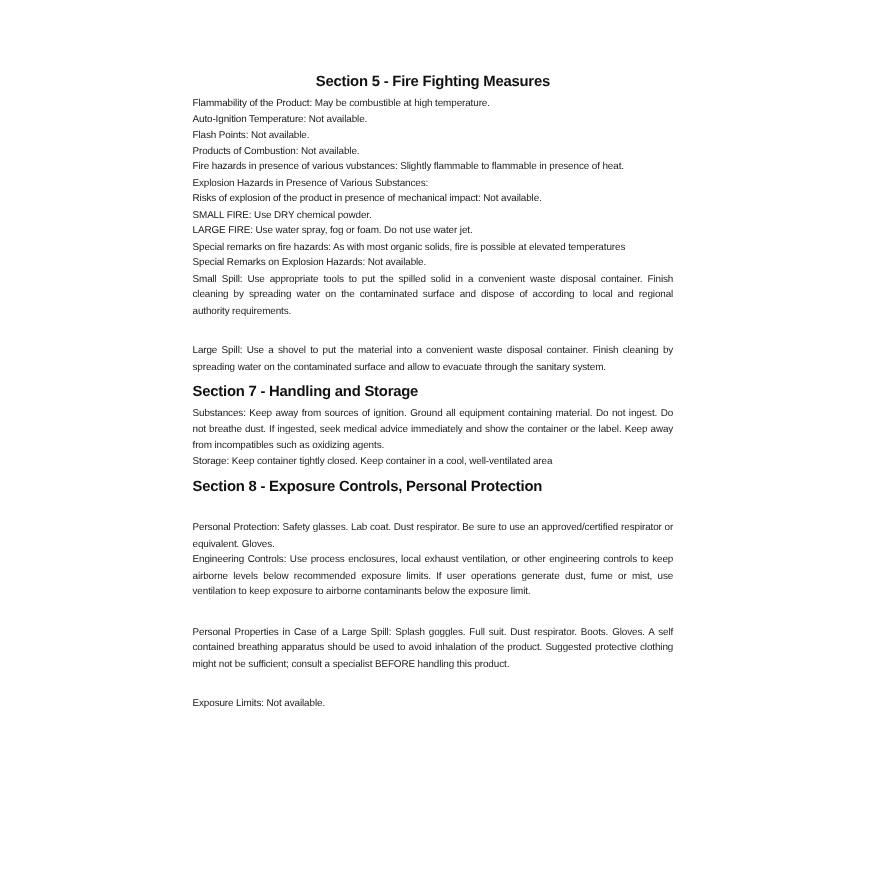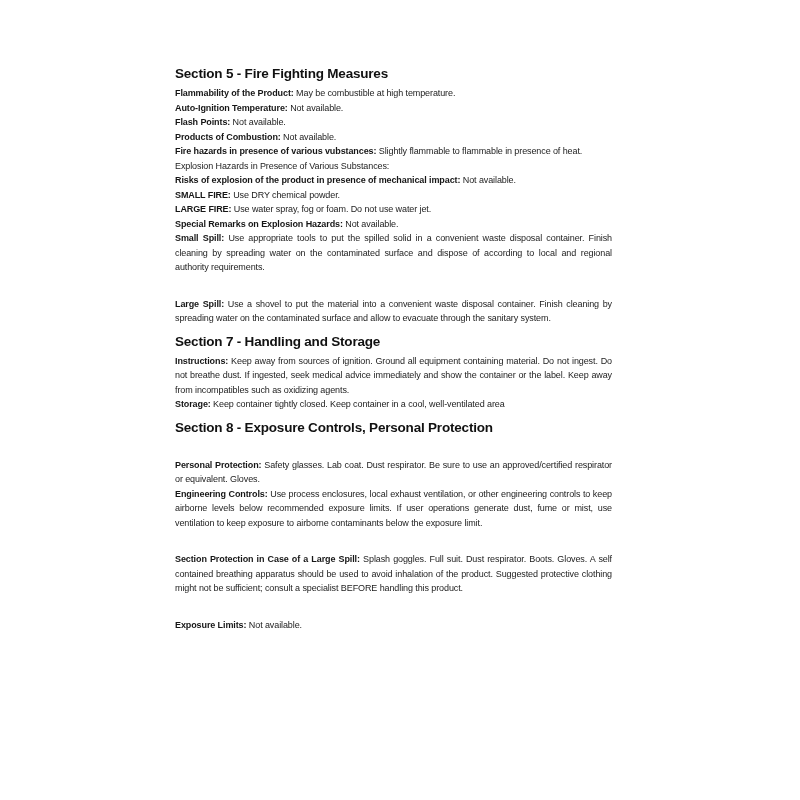--- a/index.html
+++ b/index.html
@@ -27,61 +27,63 @@
   .doc h2 {
     font-size: 13.5px;
     line-height: 16px;
     font-weight: bold;
     color: #111;
     letter-spacing: -0.2px;
     margin: 8px 0 4px 0;
   }
   .doc section:first-child h2 {
     margin-top: 0;
+    text-align: center;
   }
   .doc p {
     margin: 0;
   }
   .doc p.para {
     text-align: justify;
   }
   .doc p.gap {
     margin-top: 22px;
   }
   .doc b {
-    font-weight: bold;
+    font-weight: normal;
     color: #161616;
   }
 </style>
 </head>
 <body>
 
 <div class="doc" id="doc">
     <section>
       <h2>Section 5 - Fire Fighting Measures</h2>
       <p class="line"><b>Flammability of the Product:</b><span> May be combustible at high temperature.</span></p>
       <p class="line"><b>Auto-Ignition Temperature:</b><span> Not available.</span></p>
       <p class="line"><b>Flash Points:</b><span> Not available.</span></p>
       <p class="line"><b>Products of Combustion:</b><span> Not available.</span></p>
       <p class="line"><b>Fire hazards in presence of various vubstances:</b><span> Slightly flammable to flammable in presence of heat.</span></p>
       <p class="line"><b></b><span>Explosion Hazards in Presence of Various Substances:</span></p>
       <p class="line"><b>Risks of explosion of the product in presence of mechanical impact:</b><span> Not available.</span></p>
       <p class="line"><b>SMALL FIRE:</b><span> Use DRY chemical powder.</span></p>
       <p class="line"><b>LARGE FIRE:</b><span> Use water spray, fog or foam. Do not use water jet.</span></p>
+      <p class="line"><b>Special remarks on fire hazards:</b><span> As with most organic solids, fire is possible at elevated temperatures</span></p>
       <p class="line"><b>Special Remarks on Explosion Hazards:</b><span> Not available.</span></p>
     </section>
     <section>
       <p class="para"><b>Small Spill:</b><span> Use appropriate tools to put the spilled solid in a convenient waste disposal container. Finish cleaning by spreading water on the contaminated surface and dispose of according to local and regional authority requirements.</span></p>
       <p class="para gap"><b>Large Spill:</b><span> Use a shovel to put the material into a convenient waste disposal container. Finish cleaning by spreading water on the contaminated surface and allow to evacuate through the sanitary system.</span></p>
     </section>
     <section>
       <h2>Section 7 - Handling and Storage</h2>
-      <p class="para"><b>Instructions:</b><span> Keep away from sources of ignition. Ground all equipment containing material. Do not ingest. Do not breathe dust. If ingested, seek medical advice immediately and show the container or the label. Keep away from incompatibles such as oxidizing agents.</span></p>
+      <p class="para"><b>Substances:</b><span> Keep away from sources of ignition. Ground all equipment containing material. Do not ingest. Do not breathe dust. If ingested, seek medical advice immediately and show the container or the label. Keep away from incompatibles such as oxidizing agents.</span></p>
       <p class="line"><b>Storage:</b><span> Keep container tightly closed. Keep container in a cool, well-ventilated area</span></p>
     </section>
     <section>
       <h2>Section 8 - Exposure Controls, Personal Protection</h2>
       <p class="para gap"><b>Personal Protection:</b><span> Safety glasses. Lab coat. Dust respirator. Be sure to use an approved/certified respirator or equivalent. Gloves.</span></p>
       <p class="para"><b>Engineering Controls:</b><span> Use process enclosures, local exhaust ventilation, or other engineering controls to keep airborne levels below recommended exposure limits. If user operations generate dust, fume or mist, use ventilation to keep exposure to airborne contaminants below the exposure limit.</span></p>
-      <p class="para gap"><b>Section Protection in Case of a Large Spill:</b><span> Splash goggles. Full suit. Dust respirator. Boots. Gloves. A self contained breathing apparatus should be used to avoid inhalation of the product. Suggested protective clothing might not be sufficient; consult a specialist BEFORE handling this product.</span></p>
+      <p class="para gap"><b>Personal Properties in Case of a Large Spill:</b><span> Splash goggles. Full suit. Dust respirator. Boots. Gloves. A self contained breathing apparatus should be used to avoid inhalation of the product. Suggested protective clothing might not be sufficient; consult a specialist BEFORE handling this product.</span></p>
       <p class="line gap"><b>Exposure Limits:</b><span> Not available.</span></p>
     </section>
   </div>
 
 </body></html>

